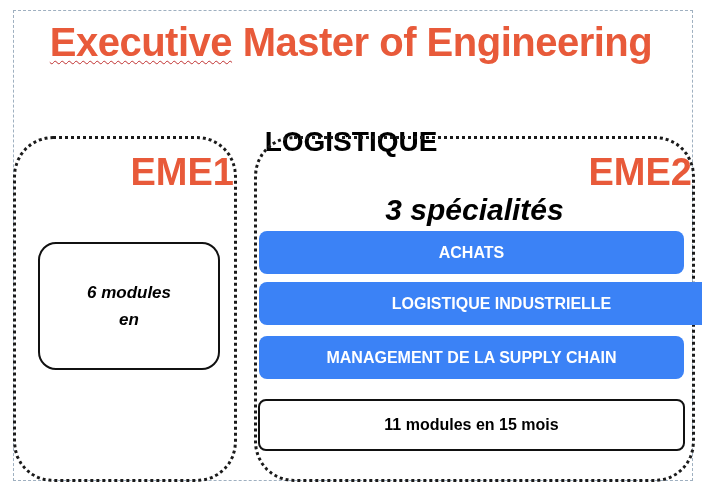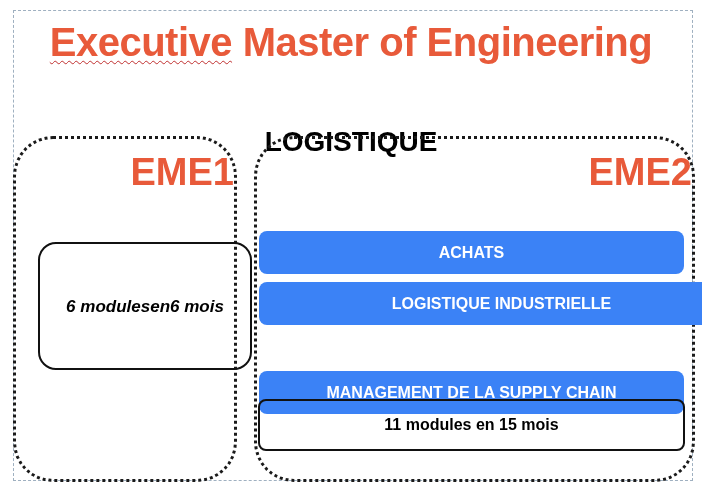--- a/index.html
+++ b/index.html
@@ -8,41 +8,41 @@
   .title { position:absolute; left:0; top:20px; width:702px; text-align:center; font-size:40px; font-weight:bold; color:#e85a3a; letter-spacing:-0.5px; }
   .title .spell { text-decoration: underline wavy #c03030; text-decoration-thickness:1px; text-underline-offset:4px; }
   .subtitle { position:absolute; left:0; top:78px; width:702px; text-align:center; font-size:28px; font-weight:bold; color:#000;margin-top:48px; }
   .panel { position:absolute; border:3px dotted #1a1a1a; box-sizing:border-box; border-radius:40px; }
   .p1 { left:13px; top:136px; width:224px; height:346px; }
   .p2 { left:254px; top:136px; width:441px; height:346px; }
   .panel-title { position:absolute; left:0; width:100%; text-align:right; font-weight:bold; color:#e85a3a; font-size:38px; }
   .p1 .panel-title { top:12px; }
   .p2 .panel-title { top:12px; }
   .spec-sub { position:absolute; left:0; top:54px; width:100%; text-align:center; font-size:30px; font-weight:bold; font-style:italic; color:#000; }
-  .box1 { position:absolute; left:22px; top:103px; width:214px; height:128px; border:2px solid #111; border-radius:18px; box-sizing:border-box; display:flex; flex-direction:row; align-items:center; justify-content:center; font-size:17px; font-weight:bold; font-style:italic; line-height:27px; }
+  .box1 { position:absolute; left:22px; top:103px; width:182px; height:128px; border:2px solid #111; border-radius:18px; box-sizing:border-box; display:flex; flex-direction:column; align-items:center; justify-content:center; font-size:17px; font-weight:bold; font-style:italic; line-height:27px; }
   .bar { position:absolute; left:259px; width:425px; height:43px; background:#3b82f6; border-radius:8px; color:#fff; font-weight:bold; font-size:16px; display:flex; align-items:center; justify-content:center; }
   .modbox { position:absolute; left:258px; top:399px; width:427px; height:52px; border:2px solid #111; border-radius:8px; box-sizing:border-box; display:flex; align-items:center; justify-content:center; font-weight:bold; font-size:16px; color:#000; }
 </style>
 </head>
 <body>
 
 <div class="frame"></div>
 
 <div class="title"><span class="spell">Executive</span><span> Master of Engineering</span></div>
 <div class="subtitle">LOGISTIQUE</div>
 
 <div class="panel p1">
   <div class="panel-title">EME1</div>
   <div class="box1">
     <span>6 modules</span>
     <span>en</span>
-    <span>6 mois</span>
   </div>
 </div>
 
 <div class="panel p2">
   <div class="panel-title">EME2</div>
+  <div class="spec-sub">3 spécialités</div>
 </div>
 
 <div class="bar" style="top:231px;">ACHATS</div>
 <div class="bar" style="top:282px;padding-left:30px;">LOGISTIQUE INDUSTRIELLE</div>
-<div class="bar" style="top:336px;margin-top:35px;">MANAGEMENT DE LA SUPPLY CHAIN</div>
+<div class="bar" style="top:336px;">MANAGEMENT DE LA SUPPLY CHAIN</div>
 <div class="modbox">11 modules en 15 mois</div>
 
 </body></html>

